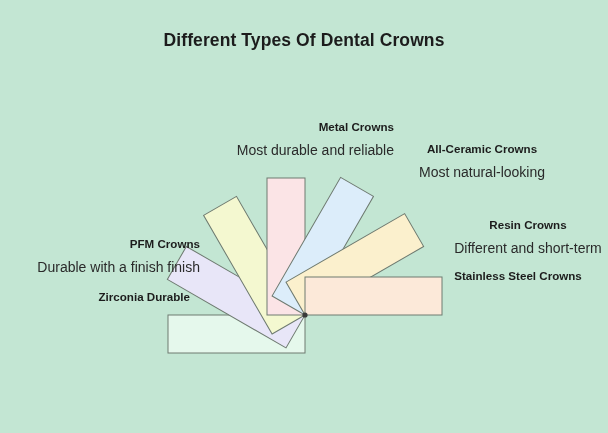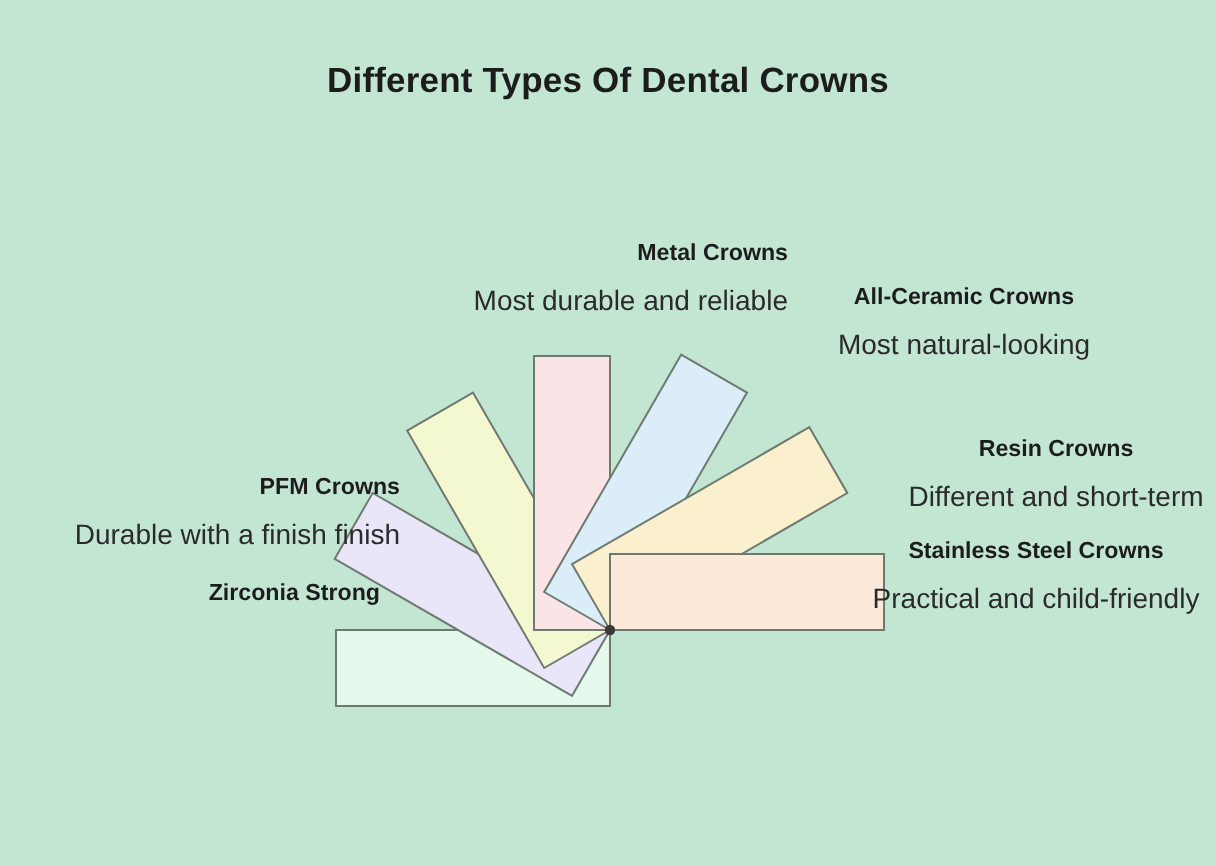--- a/index.html
+++ b/index.html
@@ -104,21 +104,20 @@
     <div class="label-title">PFM Crowns</div>
     <div class="label-sub">Durable with a finish finish</div>
   </div>
 
   <div class="label-block align-left" id="label-resin">
     <div class="label-title">Resin Crowns</div>
     <div class="label-sub">Different and short-term</div>
   </div>
 
   <div class="label-block align-right" id="label-zirconia">
-    <div class="label-title">Zirconia Strong</div>
+    <div class="label-title">Zirconia Durable</div>
   </div>
 
   <div class="label-block align-left" id="label-stainless-steel">
     <div class="label-title">Stainless Steel Crowns</div>
-    <div class="label-sub">Practical and child-friendly</div>
   </div>
 
 </div>
 
 </body></html>

